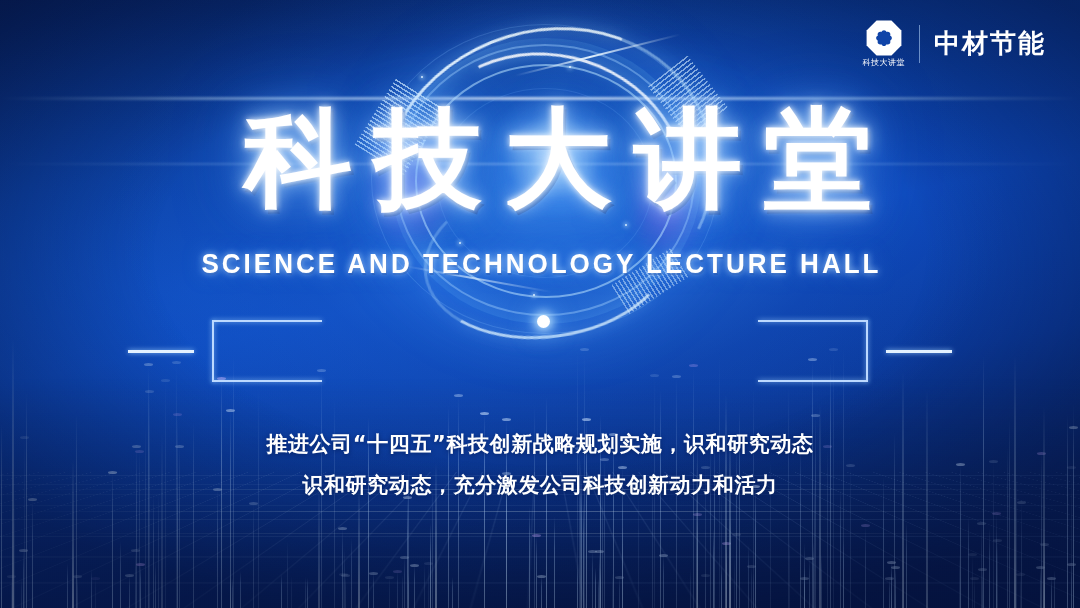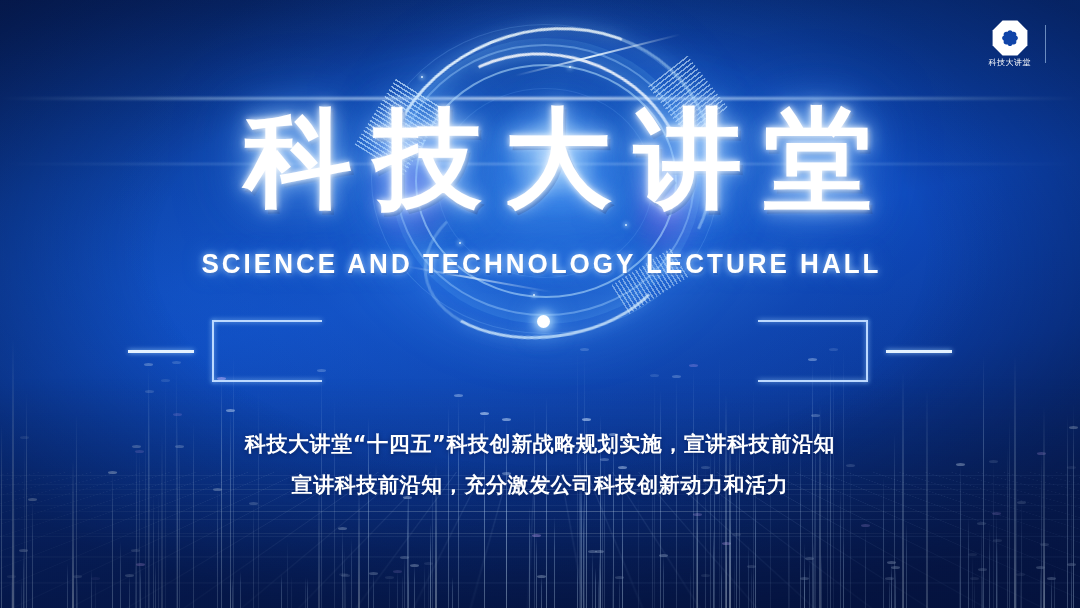--- a/index.html
+++ b/index.html
@@ -266,41 +266,42 @@
 
   <div class="brand">
     <div class="logo-mark">
       <svg class="octo" viewBox="0 0 48 48">
         <path fill="#ffffff" d="M14.1 0.8h19.8L47.2 14.1v19.8L33.9 47.2H14.1L0.8 33.9V14.1L14.1 0.8z"></path>
         <path fill="#1044a8" d="M24 13.6c1.6 0 2.9 1 3.4 2.4 1.3-0.7 3-0.5 4.1 0.6 1.1 1.1 1.3 2.8 0.6 4.1 1.4 0.5 2.4 1.8 2.4 3.4s-1 2.9-2.4 3.4c0.7 1.3 0.5 3-0.6 4.1-1.1 1.1-2.8 1.3-4.1 0.6-0.5 1.4-1.8 2.4-3.4 2.4s-2.9-1-3.4-2.4c-1.3 0.7-3 0.5-4.1-0.6-1.1-1.1-1.3-2.8-0.6-4.1-1.4-0.5-2.4-1.8-2.4-3.4s1-2.9 2.4-3.4c-0.7-1.3-0.5-3 0.6-4.1 1.1-1.1 2.8-1.3 4.1-0.6 0.5-1.4 1.8-2.4 3.4-2.4z"></path>
       </svg>
       <div class="logo-cn">科技大讲堂</div>
     </div>
     <div class="divider"></div>
+    <div class="brand-name">中材节能</div>
   </div>
 
   <div class="title-main">科技大讲堂</div>
 
   <div class="title-en">SCIENCE AND TECHNOLOGY LECTURE HALL</div>
 
   <div class="session">
     <div class="br-v bl-v"></div>
     <div class="br-h bl-top"></div>
     <div class="br-h bl-bot"></div>
     <div class="br-h br-h-thick bl-arm"></div>
     <div class="br-v brr-v"></div>
     <div class="br-h brr-top"></div>
     <div class="br-h brr-bot"></div>
     <div class="br-h br-h-thick brr-arm"></div>
     <div class="node-dot"></div>
   </div>
 
   <div class="desc">
-    <div>科技大讲堂“十四五”科技创新战略规划实施，宣讲科技前沿知</div>
-    <div>宣讲科技前沿知，充分激发公司科技创新动力和活力</div>
+    <div>推进公司“十四五”科技创新战略规划实施，识和研究动态</div>
+    <div>识和研究动态，充分激发公司科技创新动力和活力</div>
   </div>
 
   <div class="cityscape">
     <div class="floor"></div>
     <div class="wave" style="bottom:118px; opacity:.45;"></div>
     <div class="wave" style="bottom:96px;  opacity:.7;"></div>
     <div class="wave" style="bottom:74px;  opacity:.5;"></div>
     <div class="floorFade"></div>
     <div id="pillars">
         <div class="pillar" style="left: 705px; height: 141.486px; opacity: 0.26;"></div>

